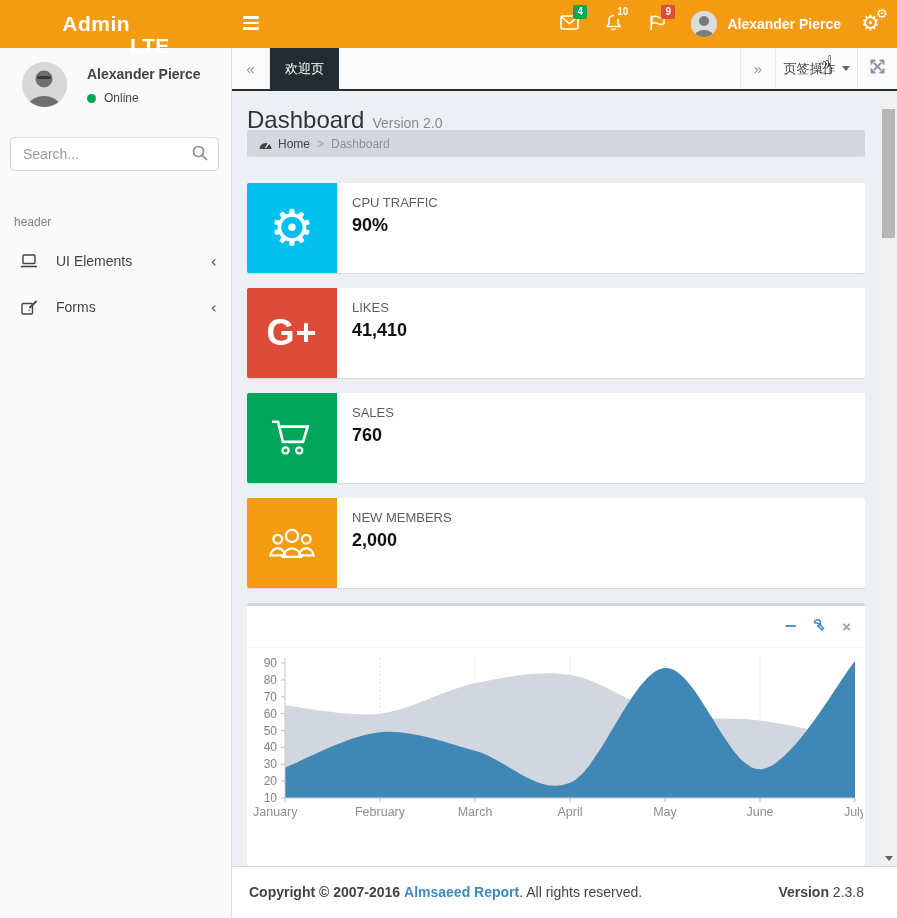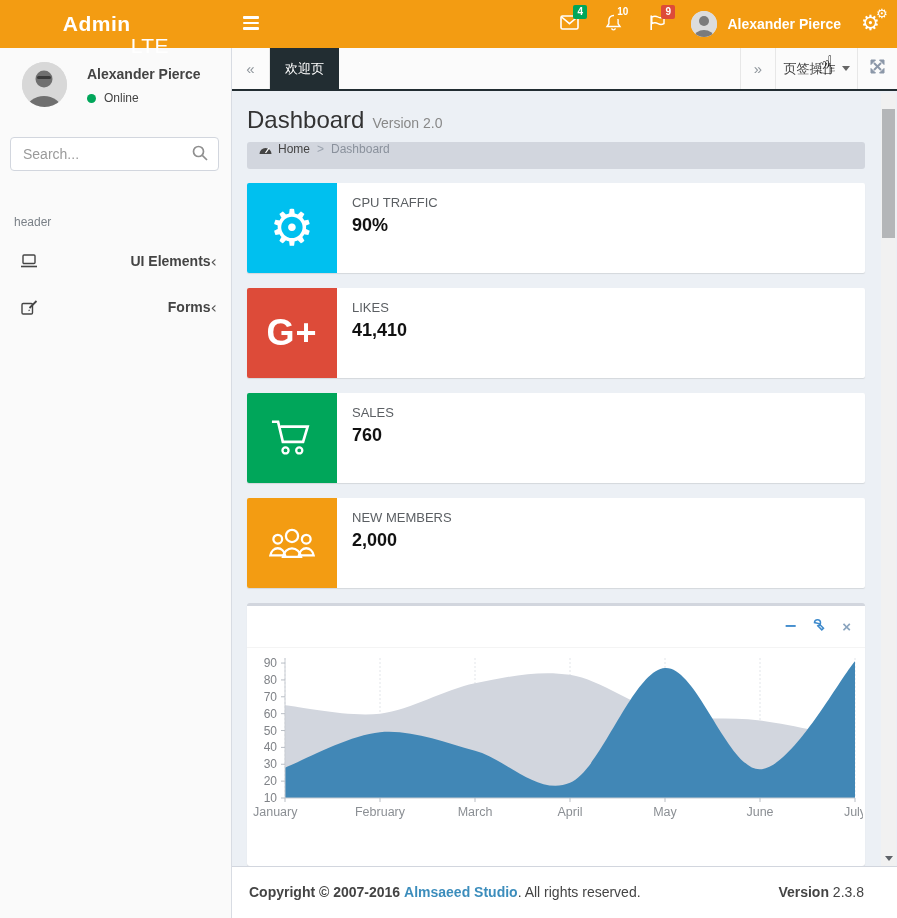--- a/index.html
+++ b/index.html
@@ -5,21 +5,21 @@
   * { margin:0; padding:0; box-sizing:border-box; }
   html,body { width:897px; height:918px; overflow:hidden; }
   body { font-family:"Liberation Sans","DejaVu Sans",sans-serif; }
   .screen { position:relative; width:897px; height:918px; background:#ecf0f5; overflow:hidden; }
 
   
   .navbar { position:absolute; left:0; top:0; width:897px; height:48px; background:#f39c12; z-index:30; }
   .logo { position:absolute; left:0; top:0; width:232px; height:48px; color:#fff; font-size:21px;
           display:flex; align-items:center; justify-content:center; letter-spacing:.5px; cursor:pointer; }
   .logo .b { font-weight:bold; }
-  .logo .l { font-weight:400;margin-top:43px; }
+  .logo .l { font-weight:700;margin-top:43px; }
   .hamburger { position:absolute; left:241px; top:16px; width:20px; height:16px; cursor:pointer; }
   .hamburger span { display:block; width:16px; height:2.5px; background:#fff; margin:0 0 3px 2px; border-radius:1px; }
   .nav-right { position:absolute; right:0; top:0; height:48px; display:flex; align-items:center; }
   .nav-icon { position:relative; width:44px; height:48px; display:flex; align-items:center; justify-content:center; cursor:pointer; }
   .badge { position:absolute; top:5px; right:4px; min-width:14px; padding:1px 3px; font-size:10px; font-weight:bold;
            color:#fff; text-align:center; border-radius:2px; line-height:12px; }
   .badge.green { background:#00a65a; }
   .badge.warning { background:#f39c12; }
   .badge.red { background:#dd4b39; }
   .user-menu { display:flex; align-items:center; height:48px; padding:0 12px; cursor:pointer; }
@@ -38,21 +38,21 @@
   .status { display:flex; align-items:center; margin-top:9px; font-size:12px; color:#444; }
   .status .dot { width:9px; height:9px; border-radius:50%; background:#00a65a; margin-right:8px; }
   .search-box { position:relative; margin:16px 12px 0 10px; }
   .search-box input { width:100%; height:34px; border:1px solid #d2d6de; border-radius:4px; background:#fff;
                       padding:0 34px 0 12px; font-size:14px; color:#444; outline:none; font-family:inherit; }
   .search-box input::placeholder { color:#9a9a9a; }
   .search-btn { position:absolute; right:8px; top:7px; width:20px; height:20px; cursor:pointer; }
   .sb-header { margin:44px 0 10px 14px; font-size:12px; color:#7a8087; }
   .menu-item { display:flex; align-items:center; height:44px; padding:0 14px 0 18px; cursor:pointer; color:#444; }
   .menu-item .mi-icon { width:22px; display:flex; justify-content:center; }
-  .menu-item .mi-label { flex:1; margin-left:8px; font-size:14px; font-weight:700;text-align:right; }
+  .menu-item .mi-label { flex:1; margin-left:16px; font-size:14px; font-weight:400; }
   .menu-item .chev { color:#555; font-size:16px; font-family:"DejaVu Sans",sans-serif; }
   .menu-item + .menu-item { margin-top:2px; }
 
   
   .tabbar { position:absolute; left:232px; top:48px; width:665px; height:43px; background:#fbfbfb;
             border-bottom:2px solid #222d32; z-index:25; }
   .tab-scroll-left { position:absolute; left:0; top:0; width:38px; height:41px; border-right:1px solid #e7e7e7;
                      display:flex; align-items:center; justify-content:center; color:#8f969c; font-size:15px; cursor:pointer; }
   .tab-active { position:absolute; left:38px; top:0; width:69px; height:41px; background:#222d32; color:#fff;
                 font-size:13px; display:flex; align-items:center; justify-content:center; cursor:pointer; }
@@ -62,22 +62,22 @@
              display:flex; align-items:center; justify-content:center; color:#444; font-size:13px; cursor:pointer; }
   .caret { width:0; height:0; border-left:4px solid transparent; border-right:4px solid transparent;
            border-top:5px solid #666; margin-left:6px; }
   .tab-full { position:absolute; left:625px; top:0; width:40px; height:41px; border-left:1px solid #e7e7e7;
               display:flex; align-items:center; justify-content:center; cursor:pointer; }
 
   
   .content { position:absolute; left:232px; top:93px; width:665px; height:773px; background:#ecf0f5; overflow:hidden; }
   .page-title { position:absolute; left:15px; top:13px; font-size:24px; color:#333; font-weight:400; }
   .page-sub { font-size:14px; color:#888; font-weight:400; margin-left:8px; }
-  .breadcrumb { position:absolute; left:15px; top:49px; width:618px; height:27px; background:#d2d6de; border-radius:3px;
-                display:flex; align-items:flex-start; padding-left:12px; font-size:12px; color:#444; }
+  .breadcrumb { position:absolute; left:15px; top:37px; width:618px; height:27px; background:#d2d6de; border-radius:3px;
+                display:flex; align-items:center; padding-left:12px; font-size:12px; color:#444; }
   .breadcrumb .sep { margin:0 7px; color:#9aa2ad; }
   .breadcrumb .curr { color:#8a919c; }
   .bc-home { display:flex; align-items:center; cursor:pointer; }
   .bc-home svg { margin-right:6px; }
 
   .info-box { position:absolute; left:15px; width:618px; height:90px; background:#fff; border-radius:2px;
               box-shadow:0 1px 1px rgba(0,0,0,.1); }
   .ib-icon { position:absolute; left:0; top:0; width:90px; height:90px; border-radius:2px 0 0 2px;
              display:flex; align-items:center; justify-content:center; color:#fff; }
   .ib-text { position:absolute; left:105px; top:12px; }
@@ -388,21 +388,21 @@
     <div class="vs-thumb"></div>
     <div class="vs-btn vs-down">
         <span class="tri-down"></span>
       </div>
   </div>
 
   <footer class="footerbar">
     <div class="footer-inner">
       <div class="f-left">
         <b>Copyright © 2007-2016</b>
-        <span class="f-link">Almsaeed Studio</span><span>. All rights reserved.</span>
+        <span class="f-link">Almsaeed Report</span><span>. All rights reserved.</span>
       </div>
       <div class="f-right">
         <b>Version</b> <span>2.3.8</span>
       </div>
     </div>
   </footer>
 
   <div class="cursor-hand">☝</div>
 </div>
 

